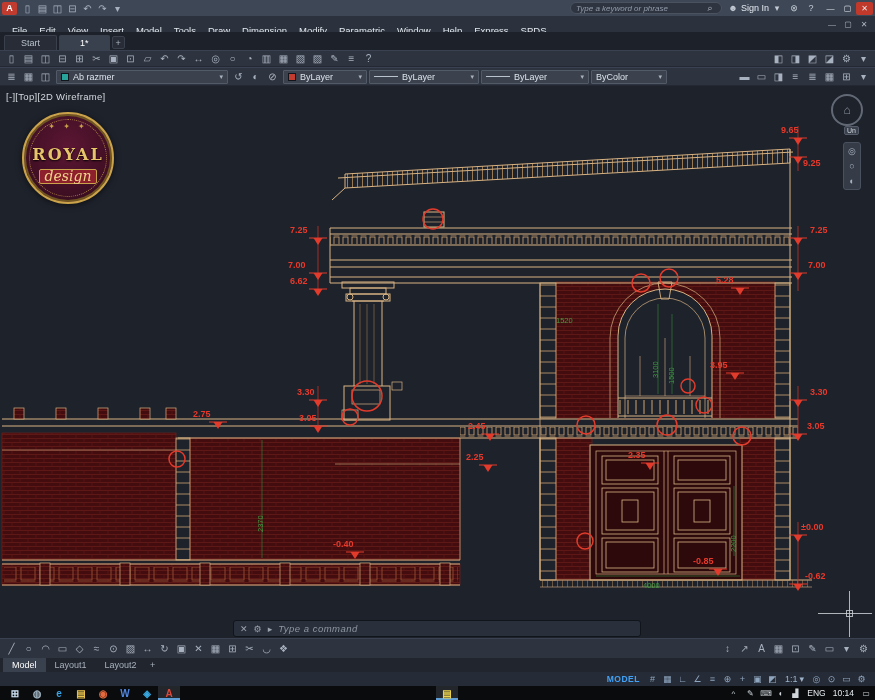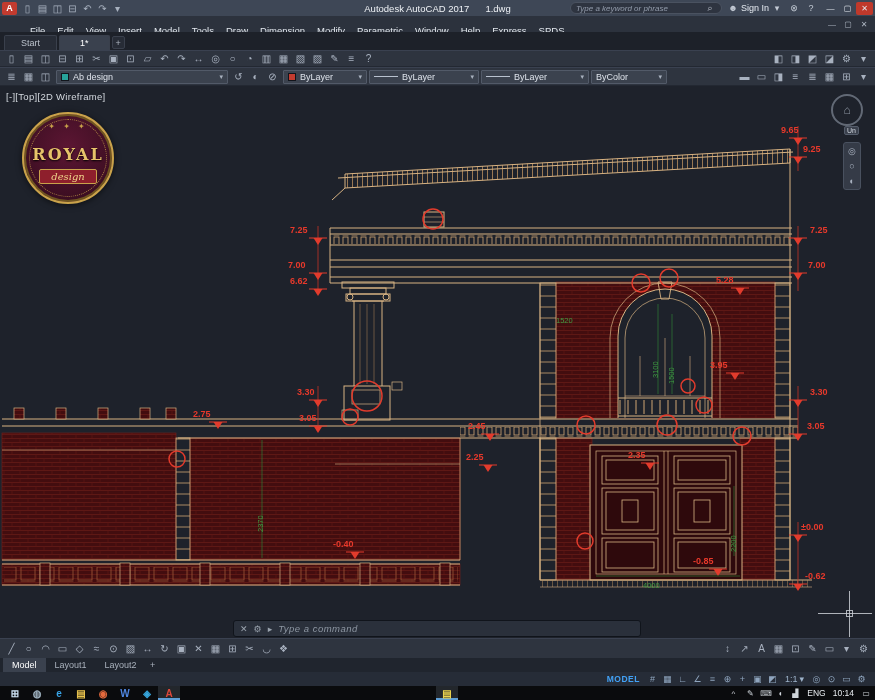--- a/index.html
+++ b/index.html
@@ -19,21 +19,21 @@
 .searchbox{display:flex;align-items:center;background:#2e3440;border:1px solid #4a5260;border-radius:8px;height:12px;width:152px;padding:0 5px;gap:3px}
 .searchbox input{flex:1;background:transparent;border:none;outline:none;color:#cdd3dc;font-size:8px;font-style:italic;min-width:0}
 .searchbox input::placeholder{color:#939cab}
 .ticon{color:#c3cad4;font-size:9px;width:12px;text-align:center}
 .signin{display:flex;align-items:center;gap:2px;color:#e4e9ef}
 .winbtns{display:flex;align-items:center}
 .winbtn{width:17px;height:13px;display:flex;align-items:center;justify-content:center;font-size:8px;color:#e2e7ed}
 .winbtn.close{background:#c0392b;border-radius:2px}
 
 
-.menubar{top:16px;height:28px;background:#2c323d;font-size:9.5px;color:#e3e8ee;padding:0 24px;z-index:5}
+.menubar{top:16px;height:28px;background:#2c323d;font-size:9.5px;color:#e3e8ee;padding:0 6px;z-index:5}
 .menu-item{padding:0 6px;height:16px;display:flex;align-items:center}
 .menu-win{margin-left:auto;display:flex;gap:2px;color:#aeb6c2;font-size:8px}
 .menu-win span{width:14px;text-align:center}
 
 
 .tabbar{top:32px;height:18px;background:#1d2129;align-items:flex-end;gap:2px;padding:0 4px;z-index:5}
 .doc-tab{height:15px;padding:0 16px;font-size:9px;display:flex;align-items:center;color:#b9c0ca;background:#272c36;border:1px solid #3a404c;border-bottom:none;border-radius:2px 2px 0 0}
 .doc-tab.active{background:#3a414e;color:#fff;padding:0 20px}
 .tab-add{width:13px;height:13px;margin-bottom:1px;display:flex;align-items:center;justify-content:center;color:#aeb6c2;background:#272c36;border:1px solid #3a404c;border-radius:2px;font-size:9px}
 
@@ -57,21 +57,21 @@
 .canvas svg{position:absolute;left:0;top:0}
 .vp-label{position:absolute;left:6px;top:5px;color:#d4d9df;font-size:9.5px;letter-spacing:.3px}
 .mark{position:absolute;color:#e8392b;font-size:9px;font-weight:600;white-space:nowrap}
 .gmark{position:absolute;color:#3f9b42;font-size:7.5px;white-space:nowrap}
 .gmark.vert{transform:rotate(-90deg);transform-origin:left top}
 
 
 .logo{position:absolute;left:22px;top:26px;width:92px;height:92px;border-radius:50%;background:radial-gradient(circle at 50% 38%,#5c1633,#3c0e22 72%);border:2px solid #c9a24a;box-shadow:0 0 0 2px #6e5420 inset,0 1px 6px rgba(0,0,0,.6)}
 .logo::after{content:"";position:absolute;inset:5px;border:1px dotted #c9a24a;border-radius:50%;opacity:.8}
 .logo-title{font-family:"DejaVu Serif",serif;color:#e7c36a;letter-spacing:2px;font-size:16px;font-weight:bold;text-align:center;margin-top:31px;text-shadow:0 1px 2px #000}
-.logo-ribbon{position:absolute;left:15px;right:15px;top:55px;background:#8e1f2c;border:1px solid #c9a24a;border-radius:2px;color:#f0d48a;font-style:italic;font-size:10px;text-align:center;line-height:13px;font-family:"DejaVu Serif",serif}
+.logo-ribbon{position:absolute;left:15px;right:15px;top:55px;background:#8e1f2c;border:1px solid #c9a24a;border-radius:2px;color:#f0d48a;font-style:italic;font-size:14px;text-align:center;line-height:13px;font-family:"DejaVu Serif",serif}
 .logo-orn{position:absolute;top:8px;left:0;right:0;text-align:center;color:#c9a24a;font-size:8px;letter-spacing:3px}
 
 
 .viewcube{position:absolute;right:12px;top:8px;width:32px;height:32px;border:2px solid #6e7683;border-radius:50%;opacity:.85;display:flex;align-items:center;justify-content:center;color:#9aa3b0;font-size:12px}
 .vc-label{position:absolute;right:16px;top:40px;background:#3a404c;border:1px solid #555d6b;color:#d0d6de;font-size:7px;padding:0 2px;border-radius:2px}
 .navbar{position:absolute;right:14px;top:56px;width:18px;background:#353b47;border:1px solid #49515f;border-radius:3px;display:flex;flex-direction:column;align-items:center;padding:3px 0;gap:5px;color:#a8b1bf;font-size:9px}
 
 
 .cmdbar{position:absolute;left:233px;top:534px;width:408px;height:17px;background:#2a303b;border:1px solid #10141b;border-radius:3px;display:flex;align-items:center;padding:0 6px;gap:6px;font-size:9px;color:#9aa3ae;z-index:4}
 .cmd-text{font-style:italic;color:#8d96a2;font-size:9.5px;letter-spacing:.5px}
@@ -116,23 +116,20 @@
     <div class="qat icon-row">
 
     <span class="tbi">▯</span>
         <span class="tbi">▤</span>
         <span class="tbi">◫</span>
         <span class="tbi">⊟</span>
         <span class="tbi">↶</span>
         <span class="tbi">↷</span>
         <span class="tbi">▾</span>
       </div>
-    <div class="title-center">
-      <span>Autodesk AutoCAD 2017</span><span class="doc">1.dwg</span>
-    </div>
     <div class="tb-right">
       <div class="searchbox">
         <input placeholder="Type a keyword or phrase" style="">
         <span class="ticon">⌕</span>
       </div>
       <span class="signin">
         <span class="ticon">☻</span>
         <span>Sign In</span>
         <span class="ticon">▾</span>
       </span>
@@ -215,21 +212,21 @@
 
   <div class="tbrow tbrow2">
     <div class="icon-row">
 
     <span class="tbi">≣</span>
         <span class="tbi">▦</span>
         <span class="tbi">◫</span>
       </div>
     <div class="dd dd-layer">
       <span class="chip chip-layer"></span>
-      <span>Ab design</span>
+      <span>Ab razmer</span>
       <span class="caret">▾</span>
     </div>
     <div class="icon-row">
 
     <span class="tbi">↺</span>
         <span class="tbi">◐</span>
         <span class="tbi">⊘</span>
       </div>
     <div class="dd dd-color">
       <span class="chip chip-color"></span>
@@ -446,21 +443,21 @@
         <span>◐</span>
       </div>
 
     <span class="mark" style="left:290px;top:139px">7.25</span>
     <span class="mark" style="left:288px;top:174px">7.00</span>
     <span class="mark" style="left:290px;top:190px">6.62</span>
     <span class="mark" style="left:297px;top:301px">3.30</span>
     <span class="mark" style="left:299px;top:327px">3.05</span>
 
     <span class="mark" style="left:781px;top:39px">9.65</span>
-    <span class="mark" style="left:803px;top:58px">9.25</span>
+    <span class="mark" style="left:803px;top:72px">9.25</span>
     <span class="mark" style="left:810px;top:139px">7.25</span>
     <span class="mark" style="left:808px;top:174px">7.00</span>
     <span class="mark" style="left:810px;top:301px">3.30</span>
     <span class="mark" style="left:807px;top:335px">3.05</span>
     <span class="mark" style="left:801px;top:436px">±0.00</span>
     <span class="mark" style="left:805px;top:485px">-0.62</span>
 
     <span class="mark" style="left:193px;top:323px">2.75</span>
     <span class="mark" style="left:468px;top:335px">2.45</span>
     <span class="mark" style="left:466px;top:366px">2.25</span>

